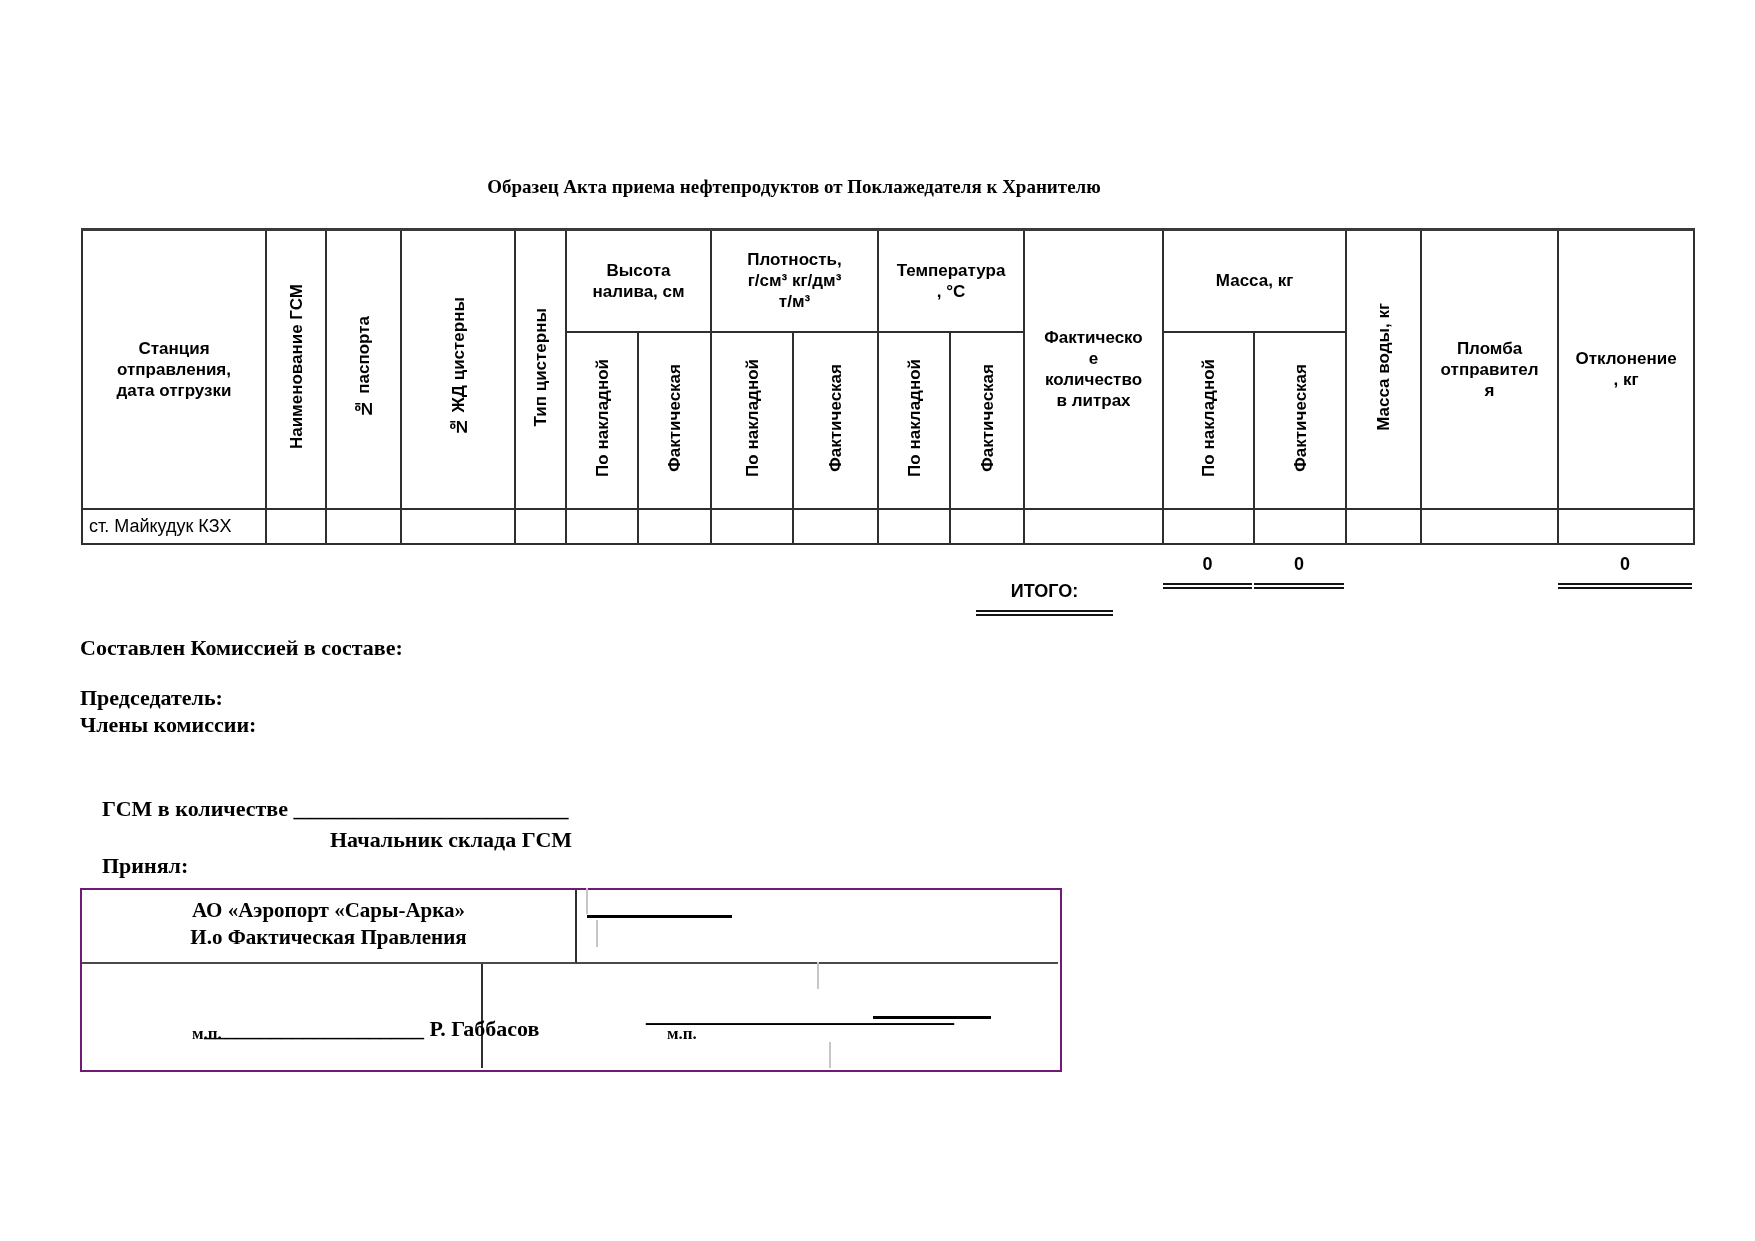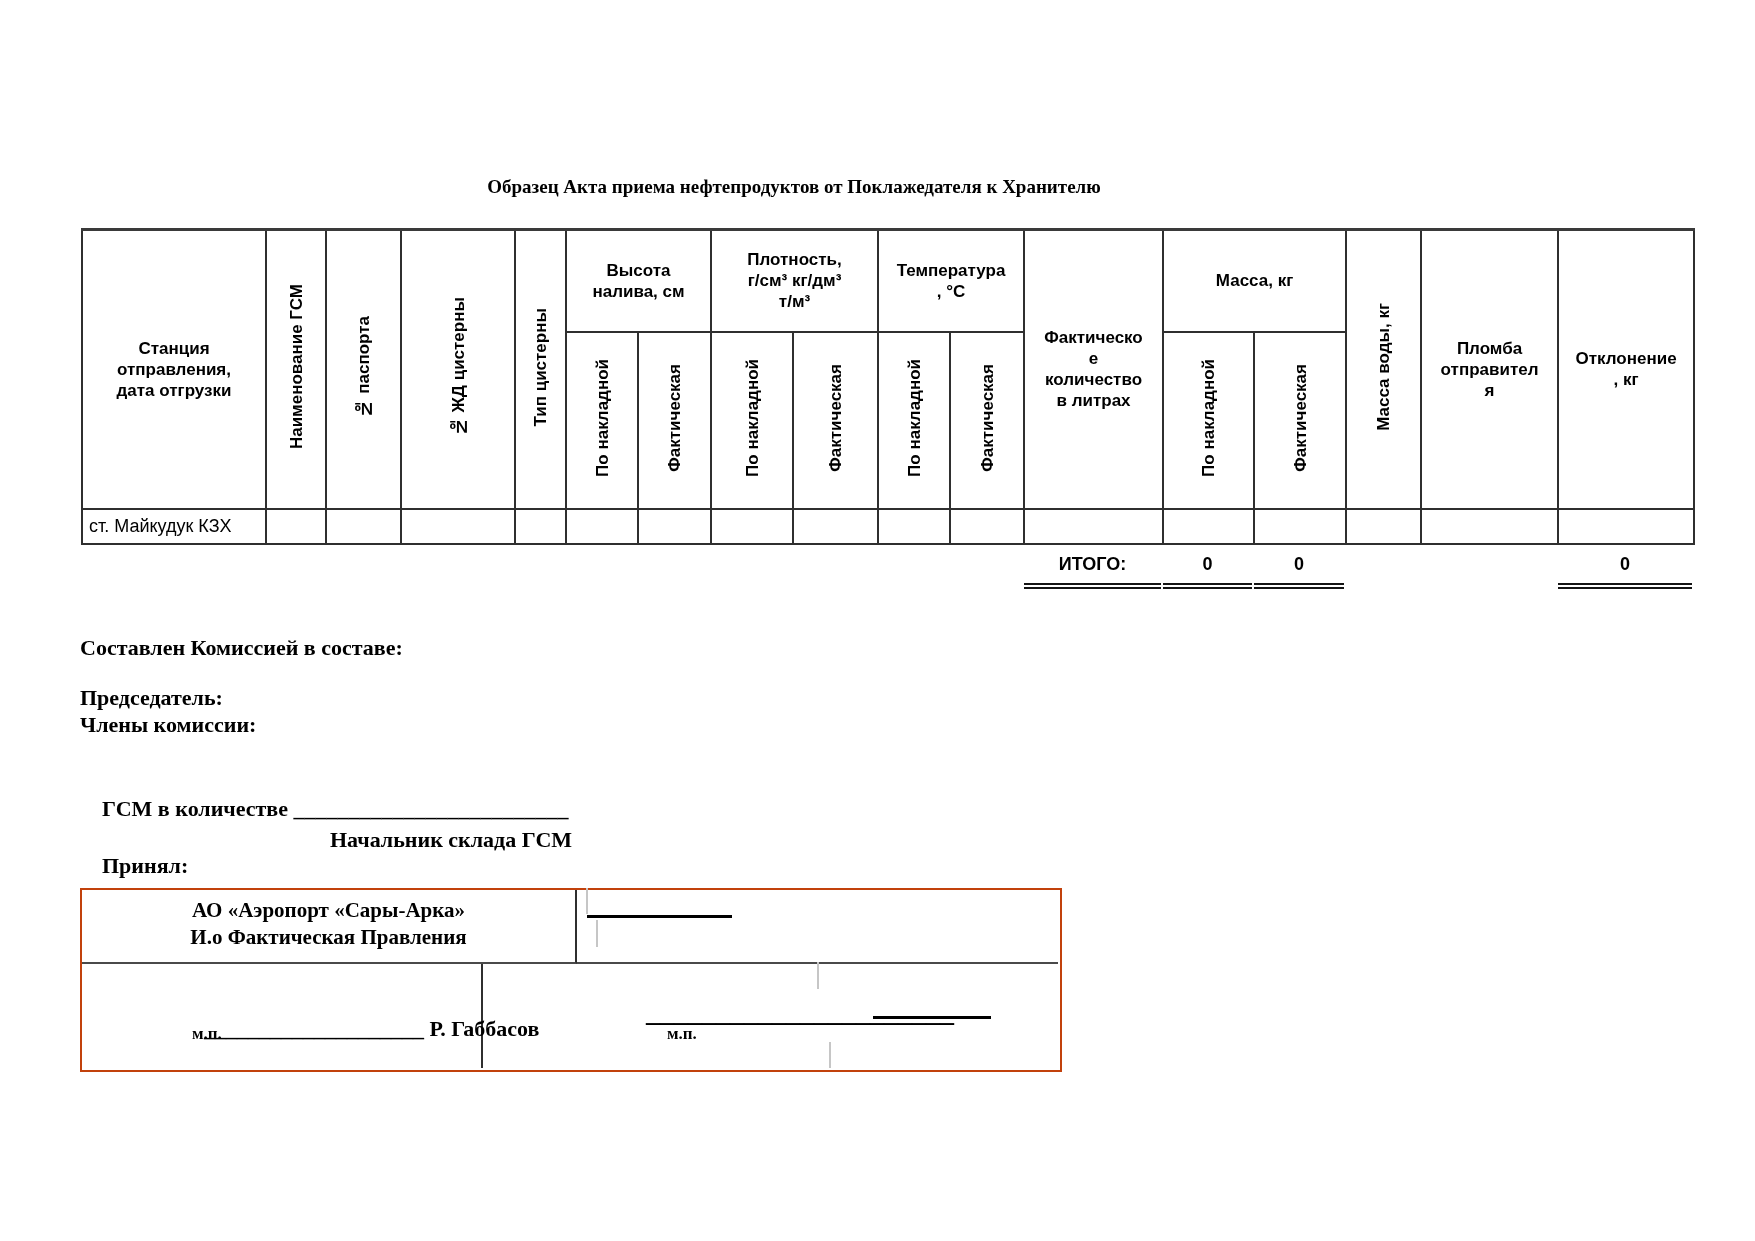--- a/index.html
+++ b/index.html
@@ -75,21 +75,21 @@
   .bodyline{
     position:absolute;left:80px;
     font-family:"Liberation Serif", serif;
     font-size:22px;font-weight:bold;white-space:pre;
   }
   .accepted-pos{position:absolute;left:250px;top:0;}
 
   
   .sig-table{
     position:absolute;left:80px;top:888px;width:978px;height:180px;
-    border:2px solid #c2410c;
+    border:2px solid #701a75;
     font-family:"Liberation Serif", serif;
   }
   .sig-cell{position:absolute;box-sizing:border-box;}
   .sig-c11{left:0;top:0;width:495px;height:74px;border-right:2px solid #2f2f2f;border-bottom:2px solid #4a4a4a;
            text-align:center;font-size:21px;font-weight:bold;line-height:27px;padding-top:7px;}
   .sig-c12{left:495px;top:0;width:481px;height:74px;border-bottom:2px solid #4a4a4a;}
   .sig-c21{left:0;top:74px;width:401px;height:104px;border-right:2px solid #2f2f2f;}
   .sig-c22{left:495px;top:74px;width:481px;height:104px;}
   .sig-sign-left{position:absolute;left:78px;top:26px;font-size:22px;font-weight:bold;white-space:pre;}
   .sig-stamp-left{position:absolute;left:110px;top:60px;font-size:17px;font-weight:bold;}
@@ -182,21 +182,21 @@
         <td></td>
         <td></td>
         <td></td>
         <td></td>
         <td></td>
         <td></td>
       </tr>
     </tbody>
   </table>
 
-  <div class="total-cell" style="left:1023px;width:139px;">
+  <div class="total-cell" style="left:975px;width:139px;margin-top:27px;">
     <div class="tval">ИТОГО:</div>
     <div class="dbl"></div>
   </div>
   <div class="total-cell" style="left:1162px;width:91px;">
     <div class="tval">0</div>
     <div class="dbl"></div>
   </div>
   <div class="total-cell" style="left:1253px;width:92px;">
     <div class="tval">0</div>
     <div class="dbl"></div>

